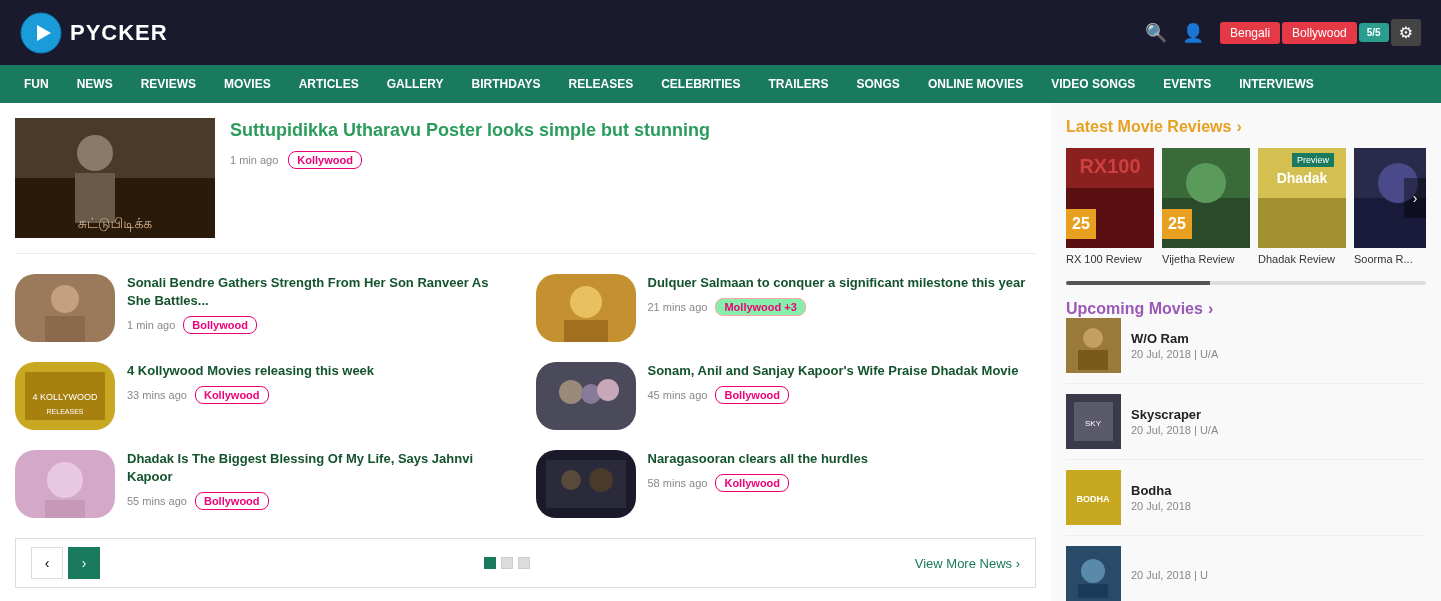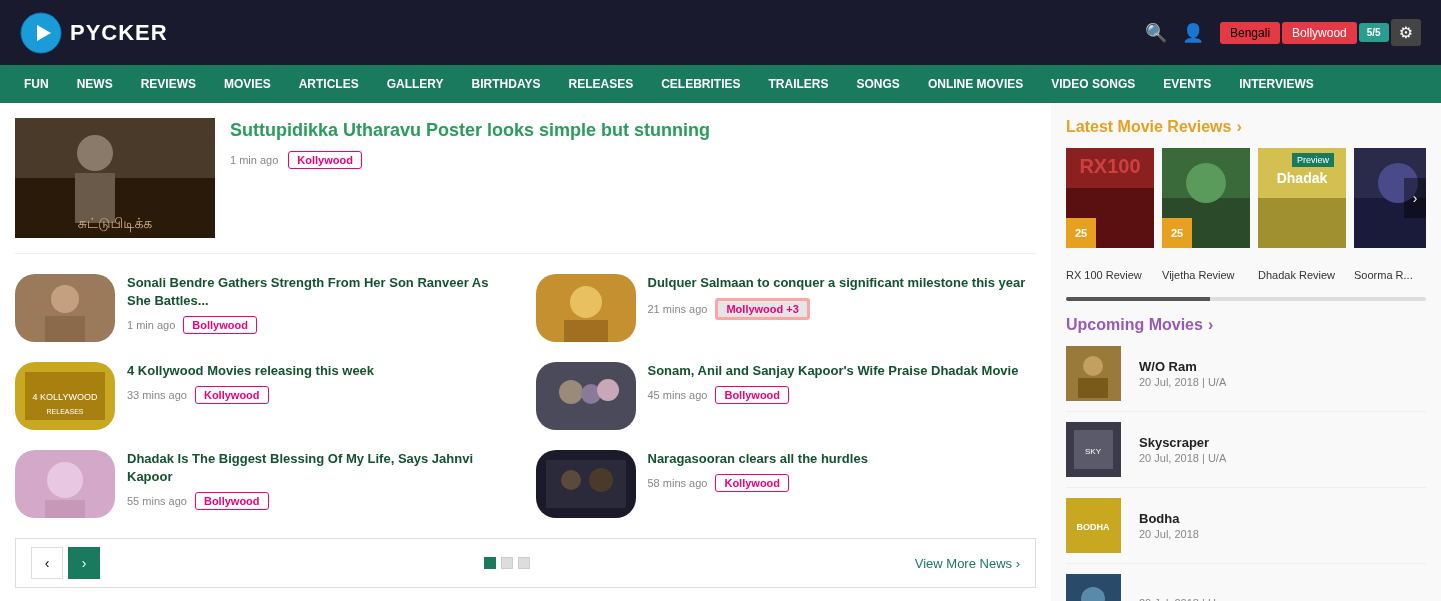--- a/index.html
+++ b/index.html
@@ -44,21 +44,21 @@
       align-items: center;
       gap: 2px;
     }
     .lang-btn {
       padding: 4px 10px;
       font-size: 12px;
       cursor: pointer;
       border: none;
       border-radius: 3px;
     }
-    .lang-btn.bengali { background: #e63946; color: #000000; }
+    .lang-btn.bengali { background: #e63946; color: #ffffff; }
     .lang-btn.bollywood { background: #e63946; color: white; }
     .lang-btn.settings {
       background: #444;
       color: white;
       font-size: 16px;
       padding: 4px 8px;
     }
     .rating-badge {
       background: #2a9d8f;
       color: white;
@@ -140,28 +140,28 @@
     }
     .article-meta {
       display: flex;
       align-items: center;
       gap: 10px;
       margin-top: 8px;
     }
     .time-ago { color: #888; font-size: 11px; }
     .tag {
       padding: 2px 8px;
-      border-radius: 3px;
+      border-radius: 8px;
       font-size: 11px;
       font-weight: bold;
       cursor: pointer;
     }
     .tag.kollywood { border: 1px solid #e07; color: #e07; }
     .tag.bollywood { border: 1px solid #e07; color: #e07; }
-    .tag.mollywood { border: 3px solid #fca5a5; color: #e07; background: #e5e5e5; }
+    .tag.mollywood { border: 1px solid #fca5a5; color: #e07; background: #86efac; }
 
     
     .news-grid {
       display: grid;
       grid-template-columns: 1fr 1fr;
       gap: 20px;
       margin-bottom: 20px;
     }
     .news-item {
       display: flex;
@@ -274,46 +274,46 @@
       width: 88px;
       height: 100px;
       overflow: hidden;
     }
     .review-img {
       width: 100%;
       height: 100%;
     }
     .review-score {
       position: absolute;
-      bottom: 0;
+      bottom: 9px;
       left: 0;
       background: #e8a020;
       color: white;
-      font-size: 11px;
+      font-size: 16px;
       font-weight: bold;
       width: 30px;
       height: 30px;
       display: flex;
       align-items: center;
       justify-content: center;
     }
     .review-score.orange { background: #e8a020; }
     .preview-badge {
       position: absolute;
       top: 5px;
       right: 12px;
       background: #1a7a5e;
       color: white;
       font-size: 9px;
       padding: 2px 5px;
     }
     .review-label {
       font-size: 11px;
       color: #333;
-      margin-top: 20px;
+      margin-top: 4px;
       line-height: 1.3;
     }
     .reviews-nav-btn {
       position: absolute;
       right: 0;
       top: 30px;
       background: rgba(0,0,0,0.4);
       color: white;
       width: 22px;
       height: 40px;
@@ -337,41 +337,40 @@
       background: #555;
     }
 
     
     .upcoming-title {
       color: #9b59b6;
       font-size: 16px;
       font-weight: bold;
       display: flex;
       gap: 5px;
-      margin-bottom: 12px;
     }
     .movie-row {
       display: flex;
       align-items: center;
       gap: 10px;
       margin-bottom: 10px;
       border-bottom: 1px solid #eee;
       padding-bottom: 10px;
     }
     .movie-thumb {
       width: 55px;
       height: 55px;
       flex-shrink: 0;
       overflow: hidden;
     }
     .movie-thumb-img {
       width: 100%;
       height: 100%;
     }
-    .movie-info { flex: 1; margin-left: 8px; }
+    .movie-info { flex: 1; }
     .movie-name {
       font-size: 13px;
       font-weight: bold;
       color: #222;
     }
     .movie-date {
       font-size: 11px;
       color: #888;
       margin-top: 2px;
     }

